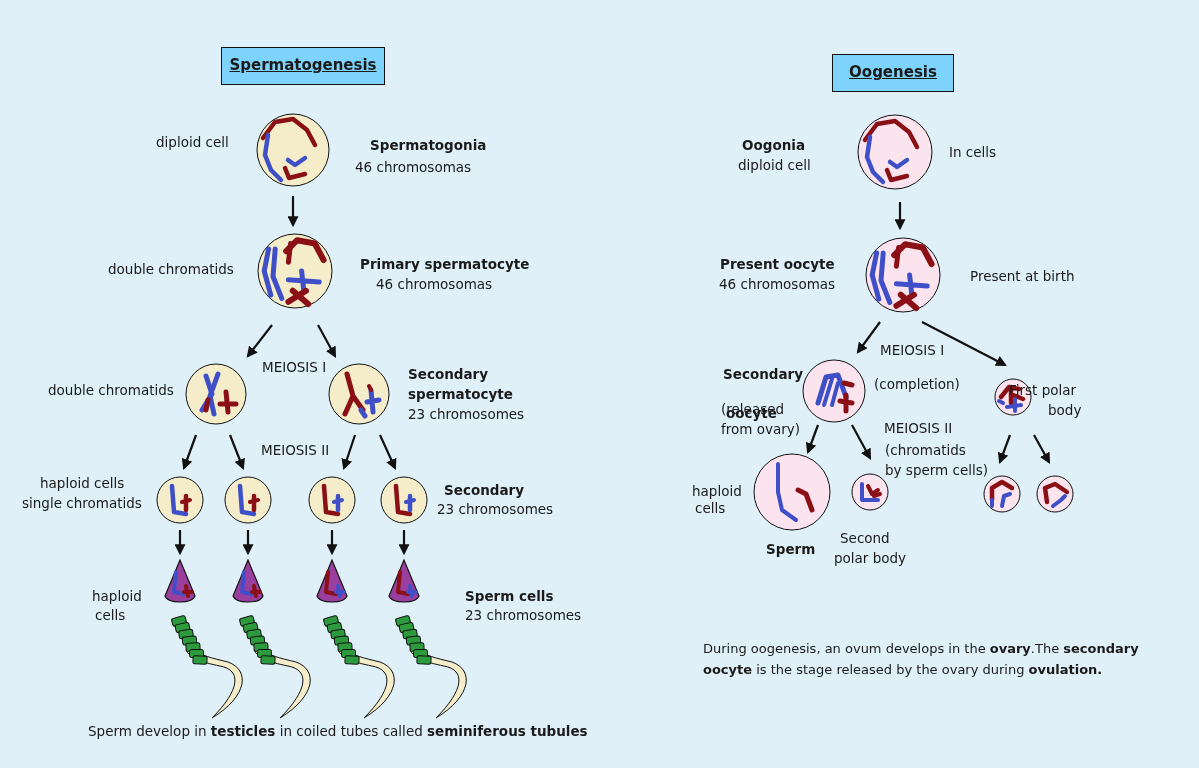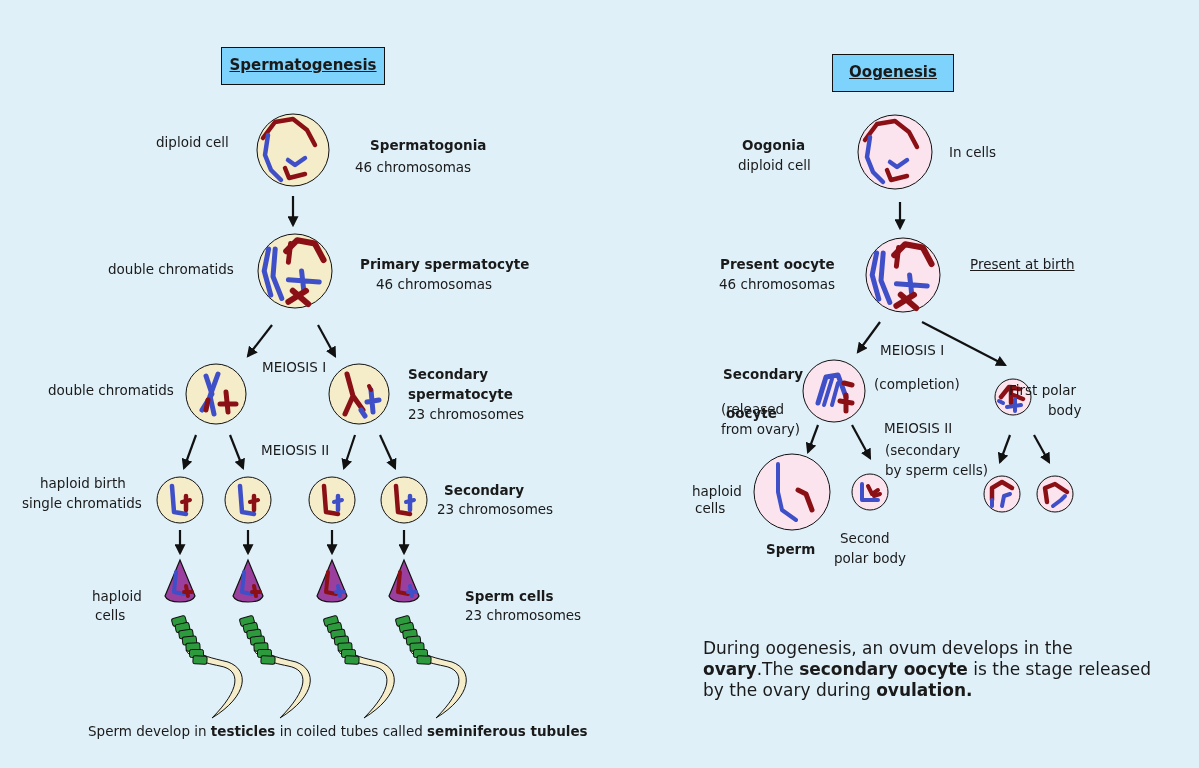--- a/index.html
+++ b/index.html
@@ -13,21 +13,21 @@
   }
   #diagram { position: absolute; left: 0; top: 0; }
   .lbl { position: absolute; font-size: 13.5px; line-height: 19px; white-space: nowrap; }
   .c { text-align: left; }
   .b { font-weight: bold; }
   .title-box {
     position: absolute; border: 1.5px solid #111; background: #7dd3fc;
     font-weight: bold; font-size: 15px; text-align: center;
     box-sizing: border-box; line-height: 34px; text-decoration: underline;
   }
-  .para { position: absolute; font-size: 17px; line-height: 21px; }
+  .para { position: absolute; font-size: 13px; line-height: 21px; }
 </style>
 </head>
 <body>
 
 <svg id="diagram" width="1199" height="768">
   <defs>
     <marker id="ah" viewBox="0 0 10 10" refX="8" refY="5" markerWidth="5" markerHeight="5" orient="auto">
       <path d="M0,0 L10,5 L0,10 z" fill="#111"></path>
     </marker>
   </defs>
@@ -223,21 +223,21 @@
 <div class="lbl b" style="left:360px;top:255px;">Primary spermatocyte</div>
 <div class="lbl" style="left:376px;top:275px;">46 chromosomas</div>
 
 <div class="lbl" style="left:262px;top:358px;">MEIOSIS I</div>
 <div class="lbl" style="left:48px;top:381px;">double chromatids</div>
 <div class="lbl b" style="left:408px;top:365px;">Secondary</div>
 <div class="lbl b" style="left:408px;top:385px;">spermatocyte</div>
 <div class="lbl" style="left:408px;top:405px;">23 chromosomes</div>
 
 <div class="lbl" style="left:261px;top:441px;">MEIOSIS II</div>
-<div class="lbl c" style="left:40px;top:474px;width:110px;">haploid birth</div>
+<div class="lbl c" style="left:40px;top:474px;width:110px;">haploid cells</div>
 <div class="lbl c" style="left:22px;top:494px;width:122px;">single chromatids</div>
 <div class="lbl b" style="left:444px;top:481px;">Secondary</div>
 <div class="lbl" style="left:437px;top:500px;">23 chromosomes</div>
 
 <div class="lbl" style="left:92px;top:587px;">haploid</div>
 <div class="lbl" style="left:95px;top:606px;">cells</div>
 <div class="lbl b" style="left:465px;top:587px;">Sperm cells</div>
 <div class="lbl" style="left:465px;top:606px;">23 chromosomes</div>
 
 <div class="lbl" style="left:88px;top:722px;">
@@ -245,35 +245,35 @@
 </div>
 
 <div class="title-box" style="left:832px;top:54px;width:122px;height:38px;">Oogenesis</div>
 
 <div class="lbl b c" style="left:742px;top:136px;width:80px;">Oogonia</div>
 <div class="lbl c" style="left:738px;top:156px;width:88px;">diploid cell</div>
 <div class="lbl" style="left:949px;top:143px;">In cells</div>
 
 <div class="lbl b" style="left:720px;top:255px;">Present oocyte</div>
 <div class="lbl" style="left:719px;top:275px;">46 chromosomas</div>
-<div class="lbl" style="left:970px;top:255px;text-decoration:underline;">Present at birth</div>
+<div class="lbl" style="left:970px;top:267px;">Present at birth</div>
 
 <div class="lbl" style="left:880px;top:341px;">MEIOSIS I</div>
 <div class="lbl" style="left:874px;top:375px;">(completion)</div>
 
 <div class="lbl b" style="left:723px;top:365px;">Secondary</div>
 <div class="lbl b" style="left:726px;top:404px;">oocyte</div>
 <div class="lbl" style="left:721px;top:400px;">(released</div>
 <div class="lbl" style="left:721px;top:420px;">from ovary)</div>
 
 <div class="lbl" style="left:1001px;top:381px;margin-left:8px;">First polar</div>
 <div class="lbl" style="left:1048px;top:401px;">body</div>
 
 <div class="lbl" style="left:884px;top:419px;">MEIOSIS II</div>
-<div class="lbl" style="left:885px;top:441px;">(secondary</div>
+<div class="lbl" style="left:885px;top:441px;">(chromatids</div>
 <div class="lbl" style="left:885px;top:461px;">by sperm cells)</div>
 
 <div class="lbl" style="left:692px;top:482px;">haploid</div>
 <div class="lbl" style="left:695px;top:499px;">cells</div>
 
 <div class="lbl b" style="left:766px;top:540px;">Sperm</div>
 <div class="lbl c" style="left:840px;top:529px;width:62px;">Second</div>
 <div class="lbl c" style="left:834px;top:549px;width:80px;">polar body</div>
 
 <div class="para" style="left:703px;top:638px;width:460px;">

